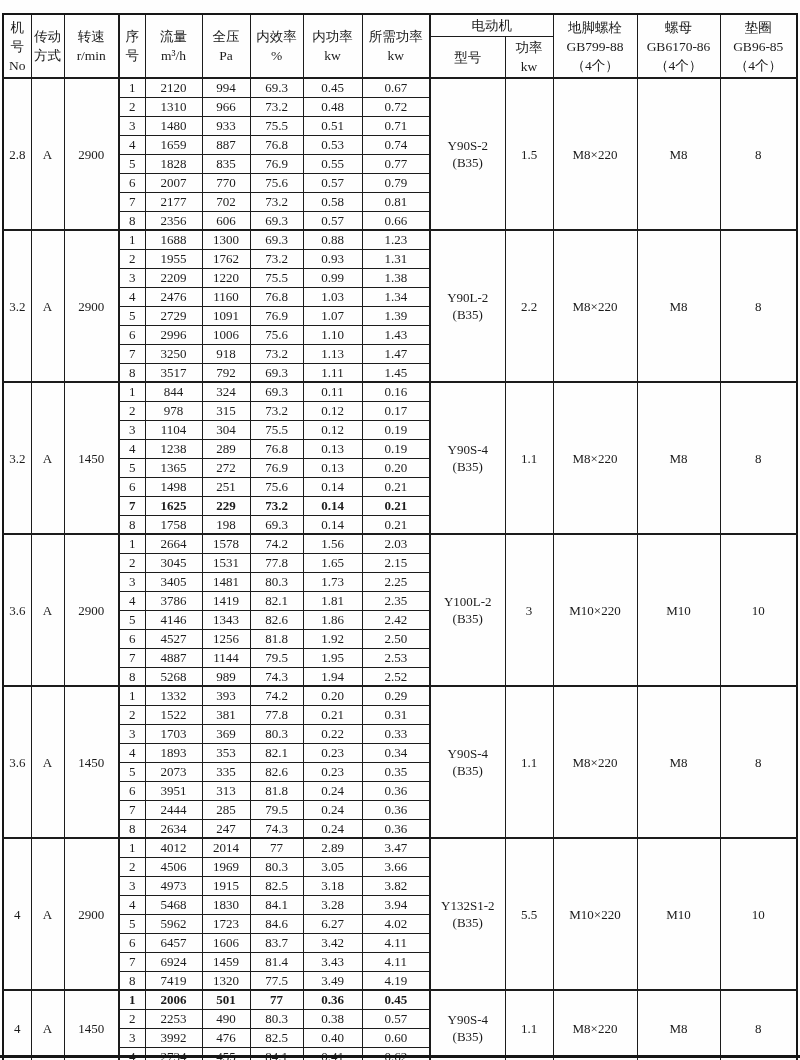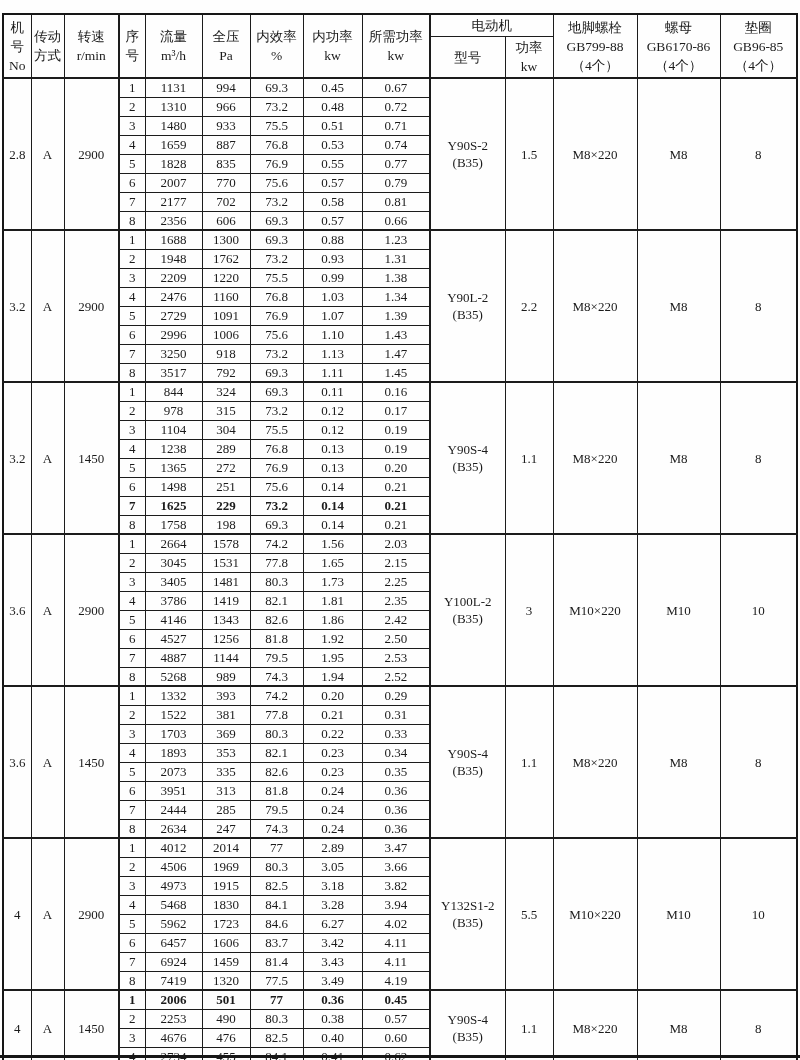--- a/index.html
+++ b/index.html
@@ -100,21 +100,21 @@
         <th class="sec">型号</th>
         <th>功率<br>kw</th>
       </tr>
     </thead>
     <tbody id="table-body">
         <tr class="group-start">
           <td rowspan="8" class="span-cell">2.8</td>
           <td rowspan="8" class="span-cell">A</td>
           <td rowspan="8" class="span-cell">2900</td>
           <td class="sec">1</td>
-          <td>1131</td>
+          <td>2120</td>
           <td>994</td>
           <td>69.3</td>
           <td>0.45</td>
           <td>0.67</td>
           <td rowspan="8" class="sec span-cell">Y90S-2<br>(B35)</td>
           <td rowspan="8" class="span-cell">1.5</td>
           <td rowspan="8" class="span-cell">M8×220</td>
           <td rowspan="8" class="span-cell">M8</td>
           <td rowspan="8" class="span-cell">8</td>
         </tr>
@@ -185,21 +185,21 @@
           <td>0.88</td>
           <td>1.23</td>
           <td rowspan="8" class="sec span-cell">Y90L-2<br>(B35)</td>
           <td rowspan="8" class="span-cell">2.2</td>
           <td rowspan="8" class="span-cell">M8×220</td>
           <td rowspan="8" class="span-cell">M8</td>
           <td rowspan="8" class="span-cell">8</td>
         </tr>
         <tr>
           <td class="sec">2</td>
-          <td>1948</td>
+          <td>1955</td>
           <td>1762</td>
           <td>73.2</td>
           <td>0.93</td>
           <td>1.31</td>
         </tr>
         <tr>
           <td class="sec">3</td>
           <td>2209</td>
           <td>1220</td>
           <td>75.5</td>
@@ -553,21 +553,21 @@
         <tr>
           <td class="sec">2</td>
           <td>2253</td>
           <td>490</td>
           <td>80.3</td>
           <td>0.38</td>
           <td>0.57</td>
         </tr>
         <tr>
           <td class="sec">3</td>
-          <td>4676</td>
+          <td>3992</td>
           <td>476</td>
           <td>82.5</td>
           <td>0.40</td>
           <td>0.60</td>
         </tr>
         <tr>
           <td class="sec">4</td>
           <td>2734</td>
           <td>455</td>
           <td>84.1</td>

